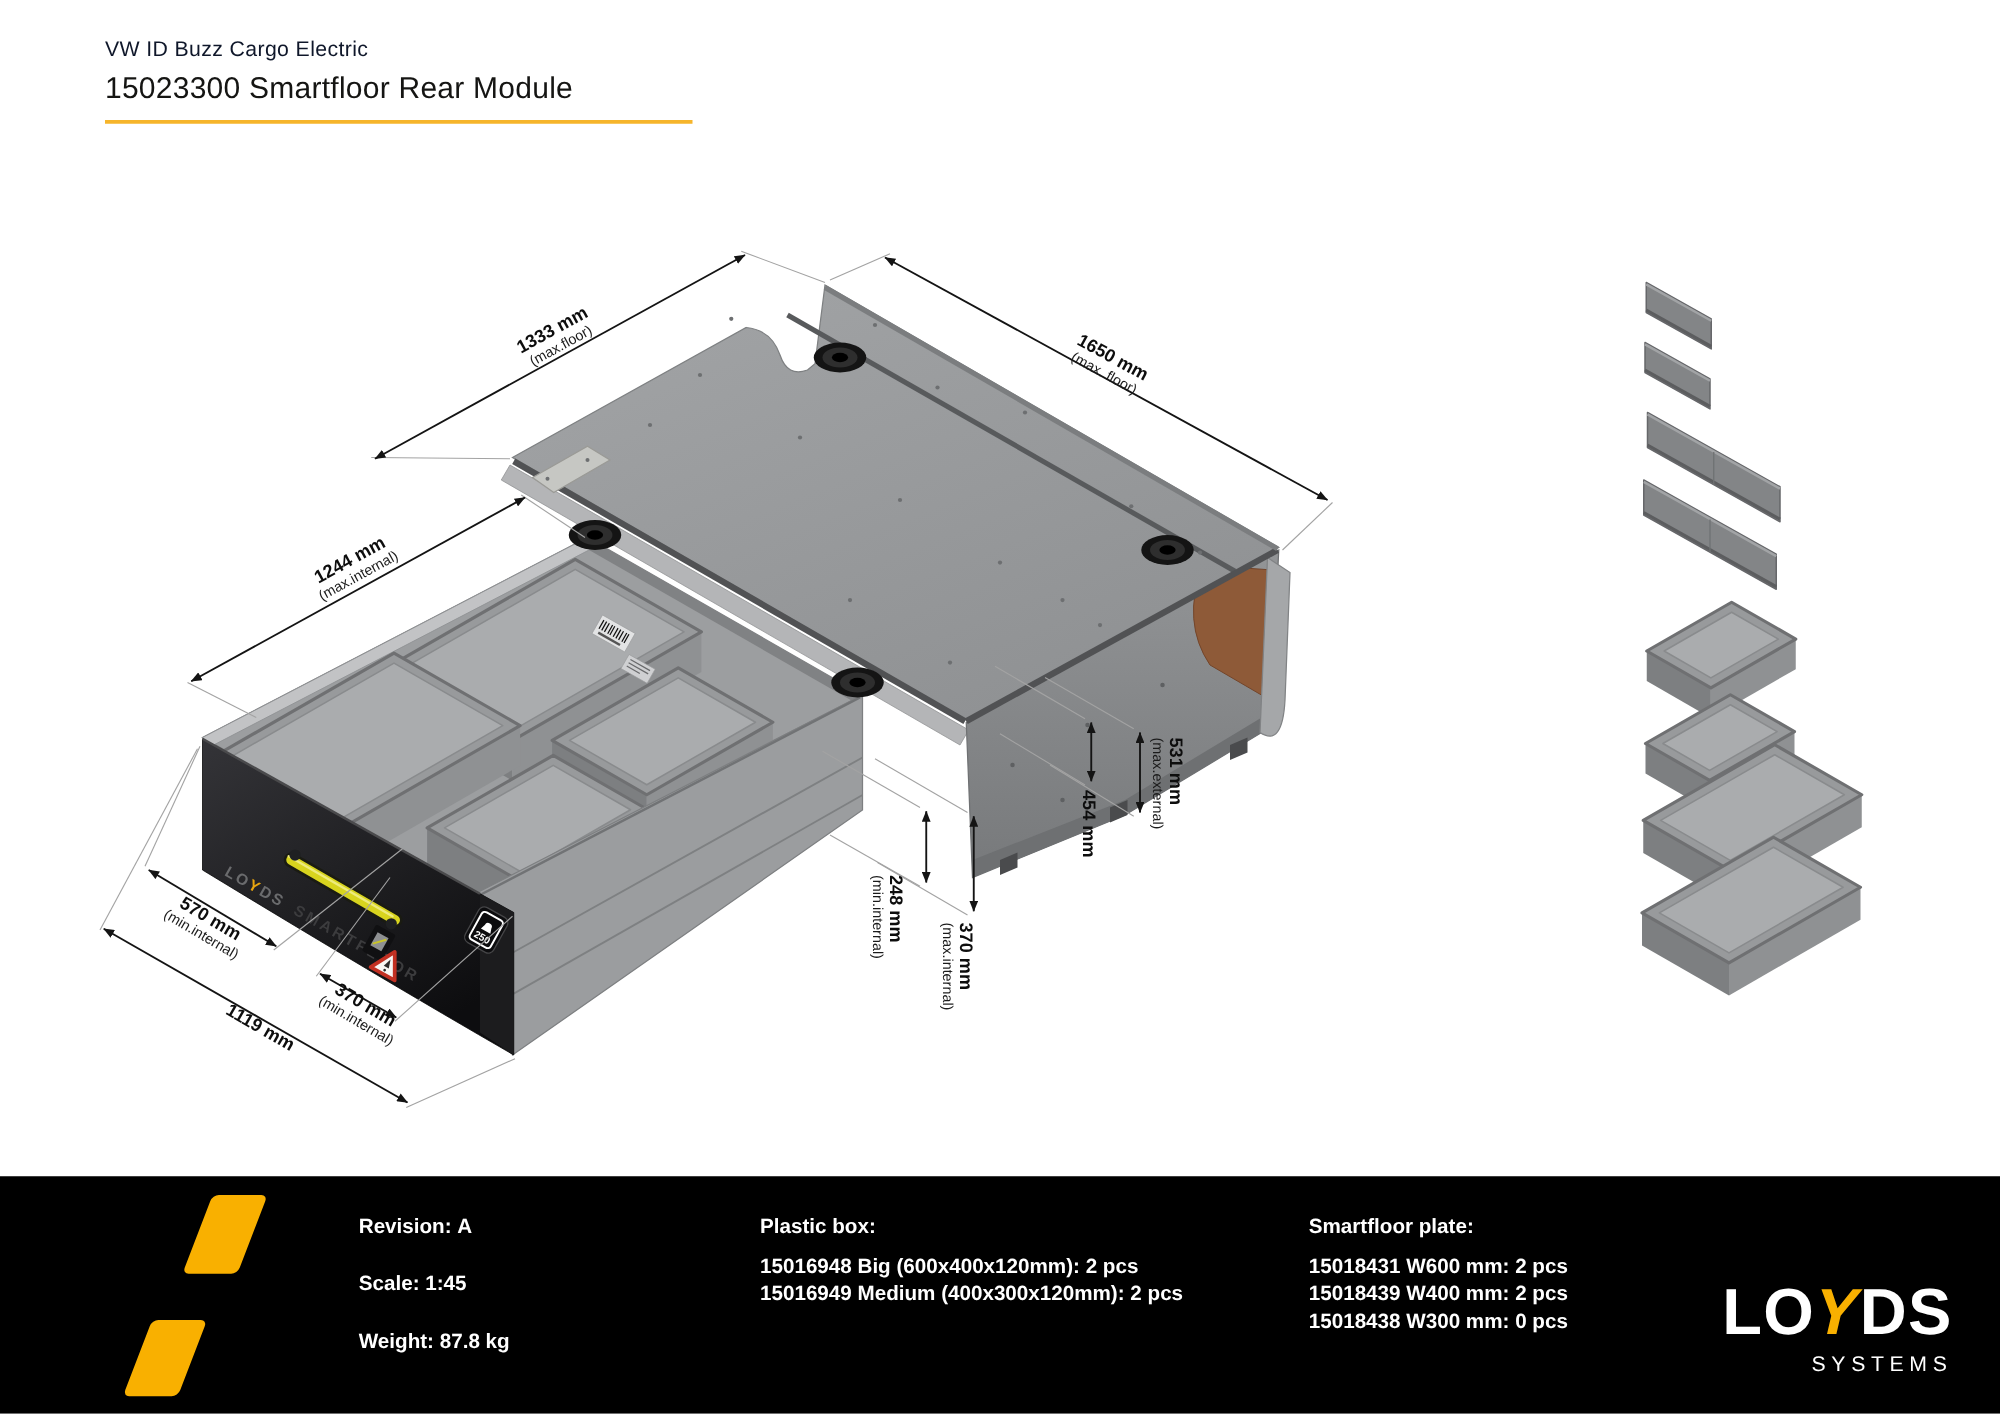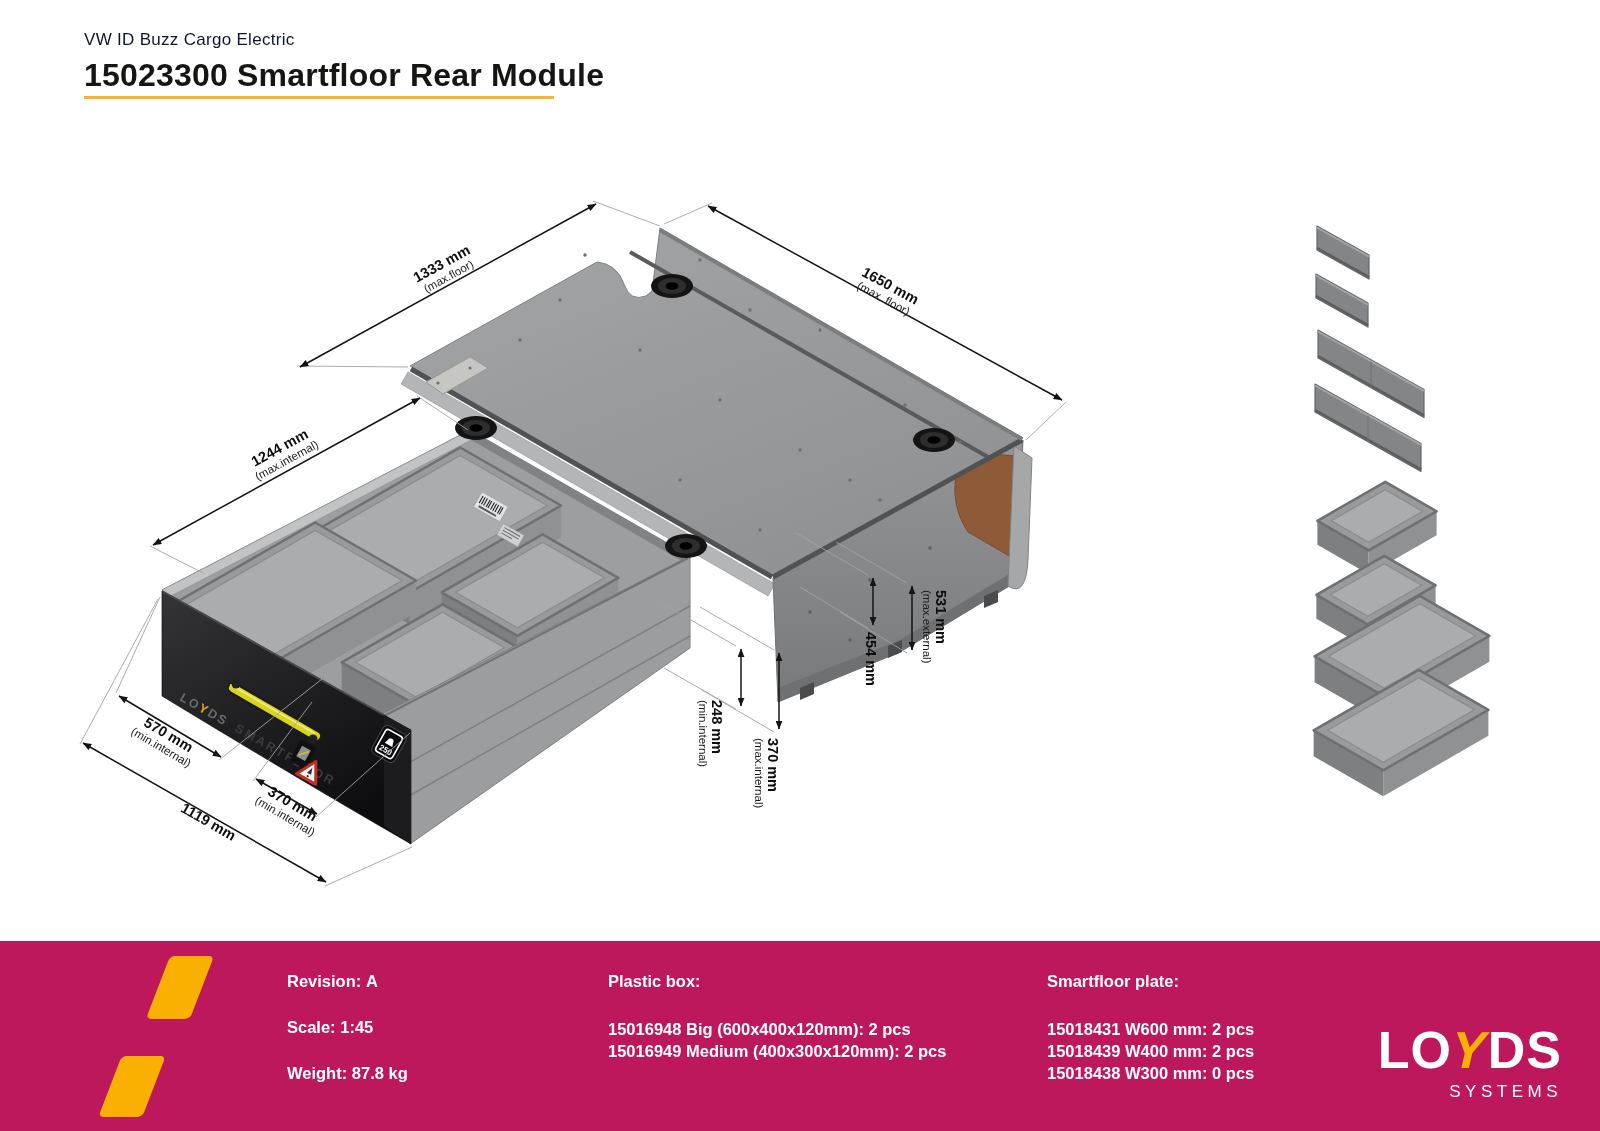--- a/index.html
+++ b/index.html
@@ -3,42 +3,42 @@
 <meta charset="utf-8">
 <style>
   html,body{margin:0;padding:0;background:#ffffff;}
   body{width:1600px;height:1131px;position:relative;overflow:hidden;
        font-family:"Liberation Sans",sans-serif;}
   .page{position:absolute;inset:0;}
 
   
   .header{position:absolute;left:84px;top:30px;}
   .subtitle{font-size:17px;color:#0f172a;letter-spacing:.3px;}
-  .title{font-size:32px;font-weight:700;color:#151513;margin-top:7px;letter-spacing:.2px;}
+  .title{font-size:24px;font-weight:400;color:#151513;margin-top:7px;letter-spacing:.2px;}
   .rule{position:absolute;left:84px;top:96px;width:470px;height:3px;background:#F6B52B;}
 
   
   svg.scene{position:absolute;left:0;top:0;}
   svg text{font-family:"Liberation Sans",sans-serif;}
   .dv{font-weight:bold;font-size:14.5px;fill:#0d0d0d;}
   .dq{font-size:11.5px;fill:#1b1b1b;}
   .ext{stroke:#a3a3a3;stroke-width:.9;}
   .dim{stroke:#141414;stroke-width:1.5;}
 
   
-  .footer{position:absolute;left:0;top:941px;width:1600px;height:190px;background:#be185d;color:#fff;}
+  .footer{position:absolute;left:0;top:941px;width:1600px;height:190px;background:#000000;color:#fff;}
   .slash{position:absolute;background:#F9B000;border-radius:5px;transform:skewX(-21deg);}
   .s1{left:158px;top:15px;width:44px;height:63px;}
   .s2{left:110px;top:115px;width:44px;height:61px;}
   .fcol{position:absolute;font-size:16.5px;font-weight:bold;}
   .col-specs{left:287px;top:31px;}
   .spec-line{height:20px;margin-bottom:26px;white-space:nowrap;}
   .col-box{left:608px;top:31px;}
   .col-sep{left:1047px;top:31px;}
-  .fcol .ftitle{height:20px;margin-bottom:26px;}
+  .fcol .ftitle{height:20px;margin-bottom:10px;}
   .fcol .fitem{line-height:22px;white-space:nowrap;}
   .logo{position:absolute;left:1340px;top:83px;width:222px;text-align:right;
         font-size:52px;font-weight:800;line-height:1;letter-spacing:1px;color:#fff;}
   .logo .y{color:#F9B000;display:inline-block;transform:skewX(-13deg);}
   .logo-sub{margin-top:7px;font-size:17px;font-weight:400;letter-spacing:4.5px;color:#fff;}
 </style>
 </head>
 <body>
 
 <div class="page">

